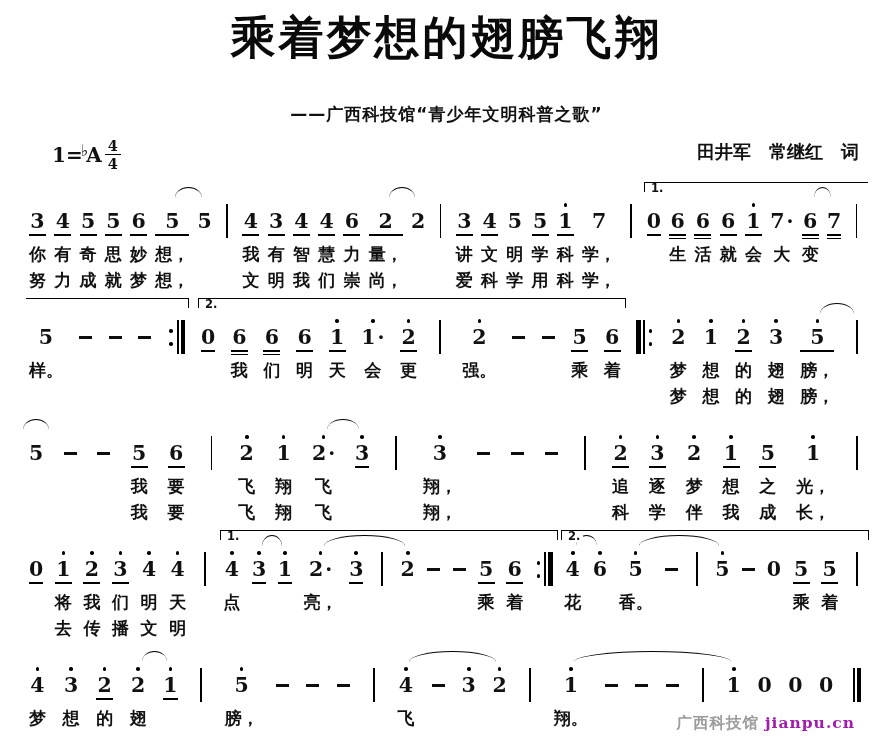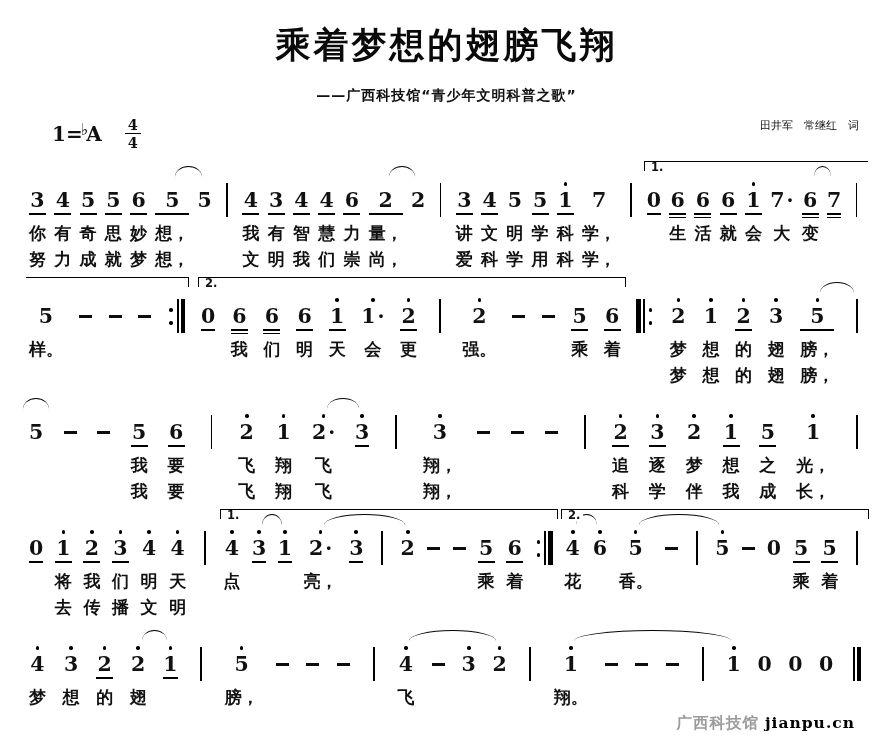--- a/index.html
+++ b/index.html
@@ -3,38 +3,38 @@
 <meta charset="utf-8">
 <style>
   html,body{margin:0;padding:0;background:#fff;}
   body{
     width:893px;height:740px;overflow:hidden;
     font-family:"DejaVu Sans",sans-serif;color:#111;
     -webkit-font-smoothing:antialiased;
   }
   .page{position:relative;width:893px;height:740px;background:#fff;}
   .title{
-    text-align:center;font-size:35px;font-weight:bold;letter-spacing:3px;
-    padding-top:22px;color:#0a0a0a;
+    text-align:center;font-size:45px;font-weight:bold;letter-spacing:3px;
+    padding-top:8px;color:#0a0a0a;
   }
   .subtitle{
-    text-align:center;font-size:14px;font-weight:bold;margin-top:18px;letter-spacing:1px;
+    text-align:center;font-size:17px;font-weight:bold;margin-top:35px;letter-spacing:1px;
   }
   .meta{
     display:flex;justify-content:space-between;align-items:flex-start;
     padding:12px 34px 0 52px;
   }
-  .keysig{display:flex;align-items:center;gap:23px;font-size:20px;font-weight:bold;
+  .keysig{display:flex;align-items:center;gap:3px;font-size:20px;font-weight:bold;
     font-family:"DejaVu Serif",serif;}
   .keysig .flat{position:relative;top:-6px;font-size:16px;margin:0 -2px;}
   .frac{display:inline-flex;flex-direction:column;align-items:center;line-height:1.05;
     font-size:14.5px;font-weight:bold;}
   .frac .fn{border-bottom:1.6px solid #000;padding:0 3px 1px;}
   .frac .fd{padding:1px 3px 0;}
-  .credits{text-align:center;font-size:11px;font-weight:normal;line-height:1.55;}
+  .credits{text-align:center;font-size:18px;font-weight:bold;line-height:1.55;}
   .score{padding:6px 26px 0 26px;}
   .system{position:relative;margin-top:5px;}
   .tokens{display:flex;justify-content:space-between;align-items:flex-start;padding-top:18px;}
   .tok{display:inline-flex;flex-direction:column;align-items:center;padding:0 3px;min-width:14px;}
   .dotrow{height:9px;display:flex;align-items:center;justify-content:center;}
   .odot{width:3.6px;height:3.6px;border-radius:50%;background:#000;display:inline-block;}
   .numrow{height:24px;display:flex;align-items:center;justify-content:center;
     font-family:"DejaVu Serif",serif;font-weight:bold;font-size:20.5px;line-height:24px;}
   .dotafter{font-size:20px;margin-left:2px;}
   .dashbar{width:13px;height:3px;background:#0d0d0d;display:inline-block;}
@@ -1543,15 +1543,15 @@
             <span class="lyr">&nbsp;</span>
           </span>
         </div>
         <div class="slur" style="left: 115.5px; width: 25.5px;"></div>
         <div class="slur" style="left: 382.5px; width: 87.5px;"></div>
         <div class="slur" style="left: 548px; width: 157px;"></div>
       </div>
     </div>
 
   <div class="watermark">
-    <span class="wsite" style="color: rgb(155, 155, 155);">广西科技馆</span><span class="wdomain" style="color: #000000;">jianpu.cn</span>
+    <span class="wsite" style="color: rgb(155, 155, 155);">广西科技馆</span><span class="wdomain" style="color: #a21caf;">jianpu.cn</span>
   </div>
 </div>
 
 </body></html>

